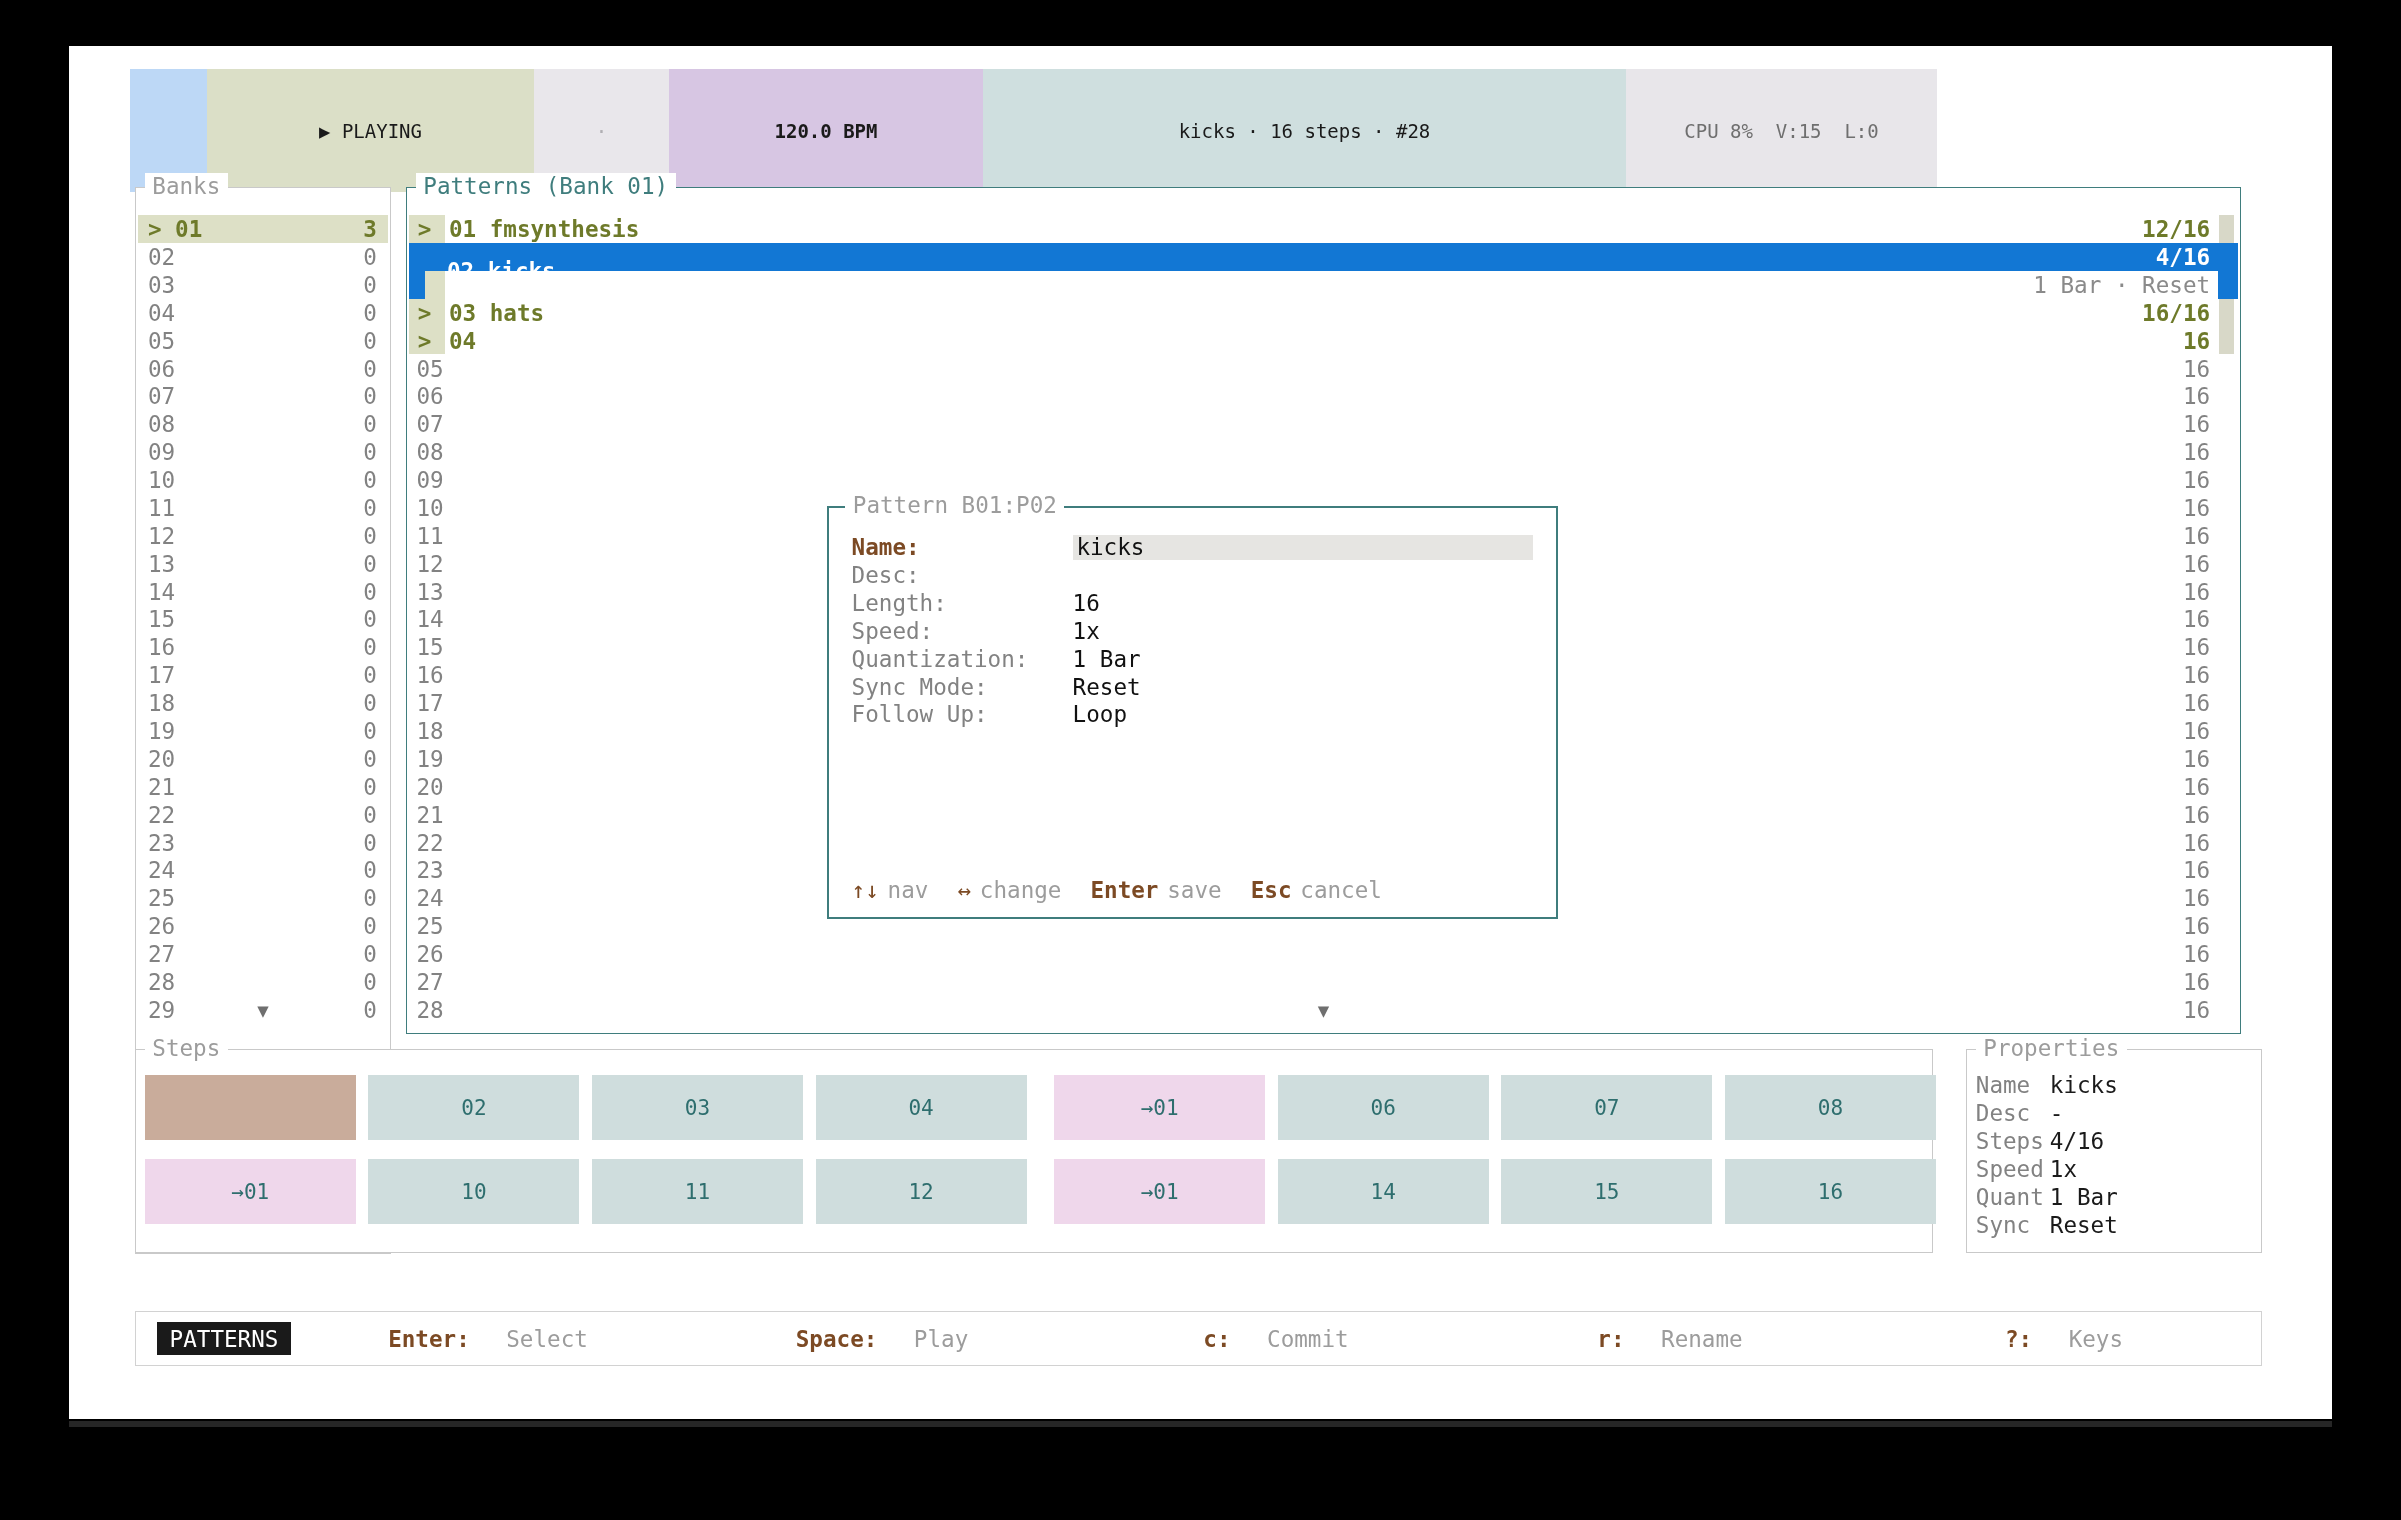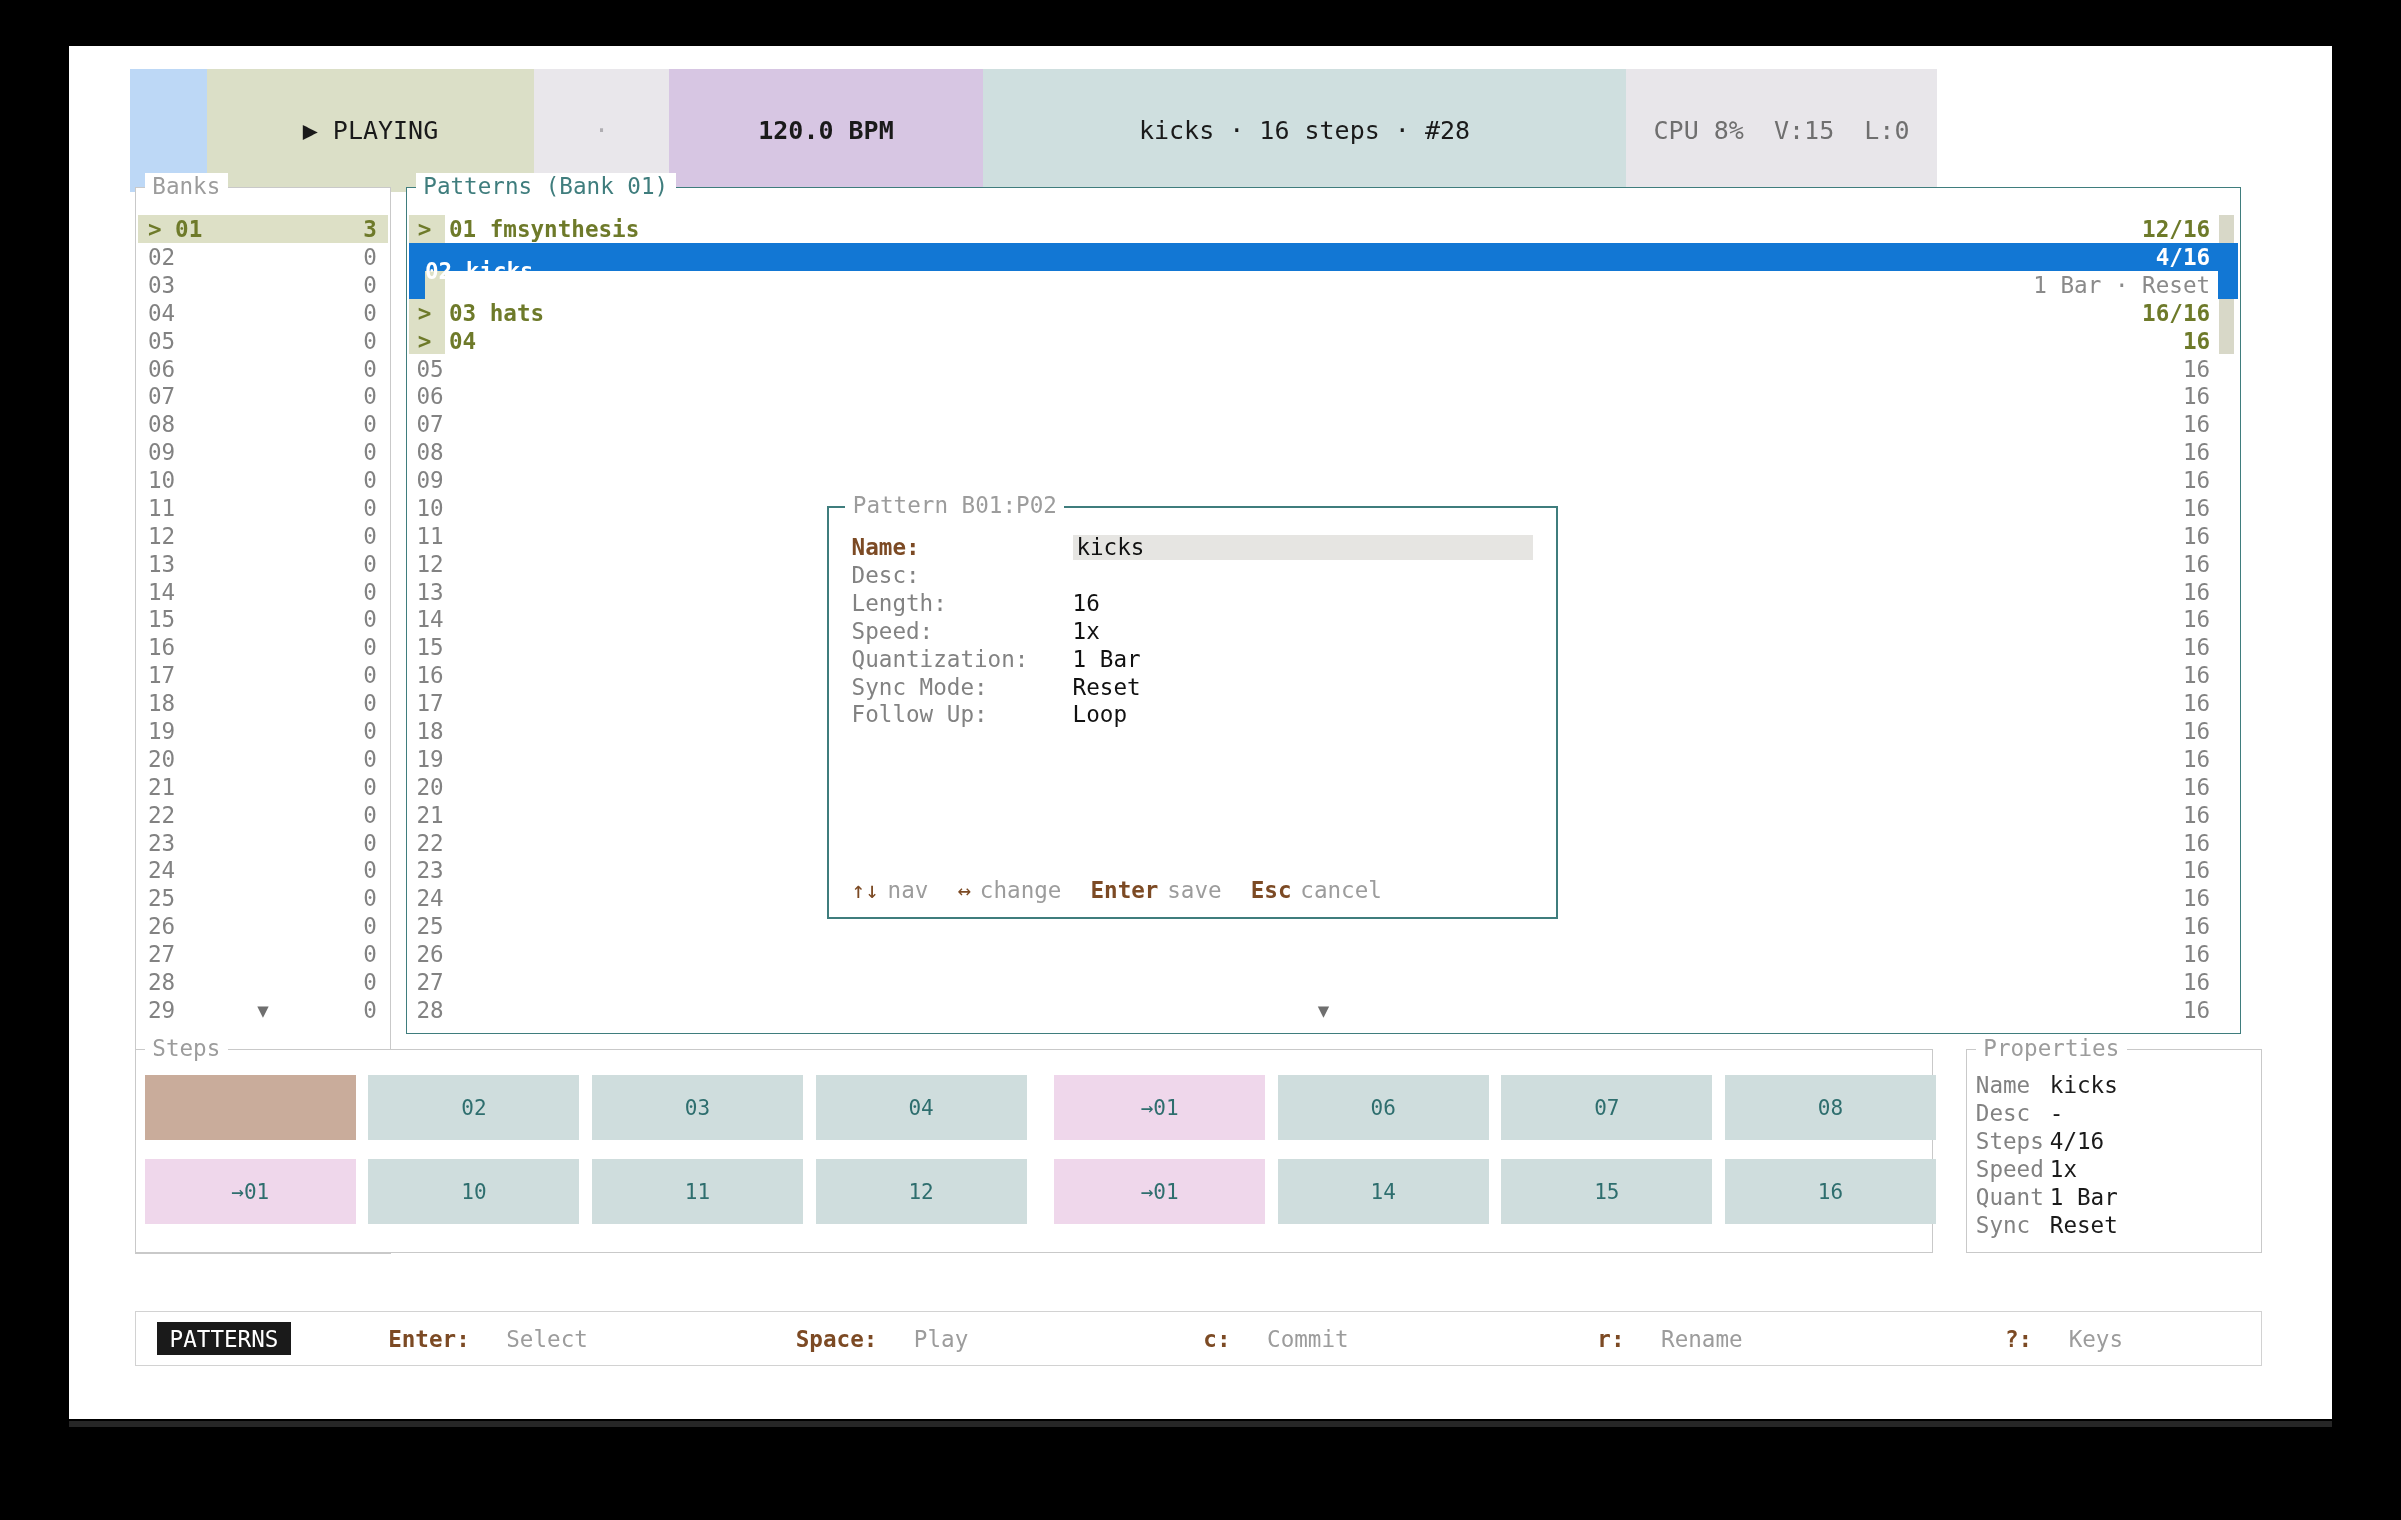--- a/index.html
+++ b/index.html
@@ -7,21 +7,21 @@
     --teal:#3f7d7d; --brown:#7c4a24; --gray-text:#828282; --dim-text:#9c9c9c;
     --light-border:#c9c9c9; --tan:#c9ac9b; --cell-teal:#cfdddd; --cell-pink:#efd7eb;
     --input-bg:#e6e5e2; --thumb:#d8d8c8; --step-text:#2e6e6e; --black-text:#1a1a1a;
   }
   *{margin:0;padding:0;box-sizing:border-box}
   html,body{width:2401px;height:1521px;background:#000;font-family:"DejaVu Sans Mono","DejaVu Sans",monospace;}
   .screen{position:absolute;left:69px;top:46px;width:2263px;height:1373px;background:#ffffff;}
   .bezel-line{position:absolute;left:69px;top:1421px;width:2263px;height:6.3px;background:#262626;}
 
   
-  .topbar{position:absolute;left:61px;top:23px;width:2137px;height:123px;display:flex;font-size:25px;}
+  .topbar{position:absolute;left:61px;top:23px;width:2137px;height:123px;display:flex;font-size:19px;}
   .topbar .seg{display:flex;align-items:center;justify-content:center;white-space:pre;color:var(--black-text);}
 
   
   .panel{position:absolute;background:#fff;border:1.9px solid var(--light-border);}
   .panel-title{position:absolute;top:-15px;left:8.8px;background:#fff;padding:0 7.5px;color:var(--dim-text);font-size:22.6px;line-height:26px;white-space:pre;}
   .teal-border{border-color:var(--teal);}
   .teal-border>.panel-title{color:var(--teal);}
 
   
   .rowsbox{position:absolute;left:1.9px;right:1.9px;top:1.9px;bottom:1.9px;overflow:hidden;}
@@ -218,21 +218,21 @@
       <div class="deco" style="right:3.8px;top:25px;width:15px;height:139px;background:var(--thumb)"></div>
       <div class="deco" style="left:0;right:0;top:53px;height:28px;background:var(--sel-blue)"></div>
       <div class="deco" style="left:0;top:81px;width:16.3px;height:28px;background:var(--sel-blue)"></div>
       <div class="deco" style="right:0;top:81px;width:20px;height:28px;background:var(--sel-blue)"></div>
     <div class="trow pat-row" style="top: 25px;">
           <span class="lft pat-olive" style="left: 8.8px;">&gt;</span>
           <span class="lft pat-olive" style="left: 40px;">01 fmsynthesis</span>
           <span class="rgt pat-olive" style="right: 28px;">12/16</span>
         </div>
         <div class="trow pat-row" style="top: 53px;">
-          <span class="lft" style="left: 16px; color: rgb(255, 255, 255); font-weight: bold; margin-top: 28px;">02 kicks</span>
+          <span class="lft" style="left: 38px; color: rgb(255, 255, 255); font-weight: bold; margin-top: 28px;">02 kicks</span>
           <span class="rgt" style="right: 28px; color: rgb(255, 255, 255); font-weight: bold;">4/16</span>
         </div>
         <div class="trow pat-row" style="top: 81px;">
           <span class="rgt" style="right: 28px; color: rgb(138, 138, 138);">1 Bar · Reset</span>
         </div>
         <div class="trow pat-row" style="top: 109px;">
           <span class="lft pat-olive" style="left: 8.8px;">&gt;</span>
           <span class="lft pat-olive" style="left: 40px;">03 hats</span>
           <span class="rgt pat-olive" style="right: 28px;">16/16</span>
         </div>

